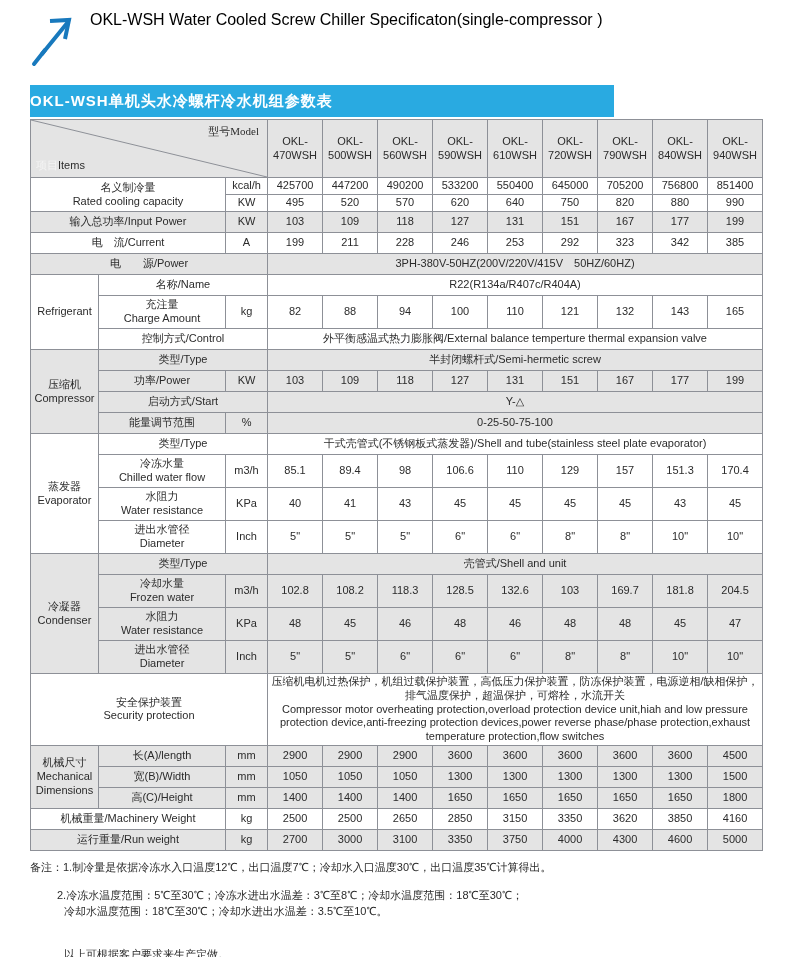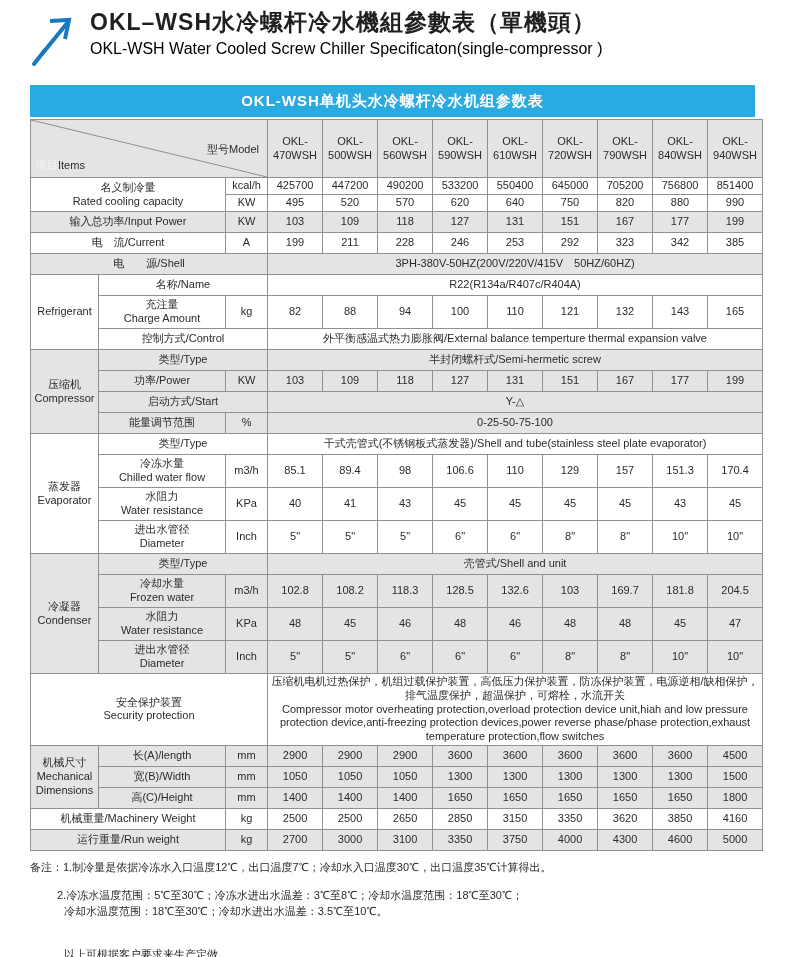--- a/index.html
+++ b/index.html
@@ -20,23 +20,23 @@
 
   
   .doc-header{display:flex;align-items:flex-start;margin:8px 0 0 28px;}
   .logo{width:52px;height:58px;flex:0 0 auto;margin-top:4px;}
   .titles{margin-left:10px;}
   .title-zh{font-size:23px;font-weight:bold;letter-spacing:1px;color:#1f1f1f;line-height:1.25;margin:0;}
   .title-en{font-size:16px;font-weight:400;color:#000000;line-height:1.3;margin:2px 0 0 0;}
 
   
   .banner{
-    margin:15px 0 0 30px;width:725px;height:32px;
+    margin:15px 0 0 30px;width:584px;height:32px;
     background:var(--banner-blue);color:#ffffff;
-    font-size:15px;font-weight:bold;text-align:center;line-height:32px;
+    font-size:15px;font-weight:bold;text-align:left;line-height:32px;
     letter-spacing:1px;
   }
 
   
   table.spec{
     border-collapse:collapse;table-layout:fixed;
     width:732px;margin:2px 0 0 30px;
   }
   table.spec td{
     border:1px solid var(--grid);
@@ -49,41 +49,40 @@
     padding:3px 6px;white-space:pre-line;
   }
   tr.h-head{height:36px;} tr.h-m{height:17px;} tr.h-s{height:21px;}
   tr.h-d{height:33px;} tr.h-sec{height:70px;}
 
   
   td.corner{position:relative;padding:0;}
   td.corner svg{position:absolute;inset:0;width:100%;height:100%;}
   .corner-items{position:absolute;left:5px;bottom:4px;font-size:11px;}
   .corner-items .ghost{color:#f4f4f4;}
-  .corner-model{position:absolute;right:8px;top:23px;font-size:11px;}
+  .corner-model{position:absolute;right:8px;top:5px;font-size:11px;font-family:Liberation Serif, serif;}
 
   
   .notes{margin:9px 0 0 30px;font-size:11px;line-height:15.5px;color:#2a2a2a;}
   .note-line{white-space:pre-line;}
 </style>
 </head>
 <body>
 
 <div class="page">
 
   <div class="doc-header">
     <div class="logo">
       <svg viewBox="0 0 52 58" xmlns="http://www.w3.org/2000/svg">
         <path d="M6 52 L17 38" stroke="#1879bd" stroke-width="4" fill="none" stroke-linecap="round"></path>
         <path d="M14 42 L40 10" stroke="#1879bd" stroke-width="4" fill="none" stroke-linecap="round"></path>
         <path d="M22 9 L41 8 L37 27" stroke="#1879bd" stroke-width="4" fill="none" stroke-linejoin="miter"></path>
       </svg>
     </div>
     <div class="titles">
-      <div class="title-zh">OKL–WSH水冷螺杆冷水機組參數表（單機頭）</div>
       <div class="title-en">OKL-WSH Water Cooled Screw Chiller Specificaton(single-compressor )</div>
     </div>
   </div>
 
   <div class="banner">OKL-WSH单机头水冷螺杆冷水机组参数表</div>
 
   <table class="spec">
     <colgroup>
       <col style="width:68px">
         <col style="width:127px">
@@ -174,21 +173,21 @@
           <td>211</td>
           <td>228</td>
           <td>246</td>
           <td>253</td>
           <td>292</td>
           <td>323</td>
           <td>342</td>
           <td>385</td>
         </tr>
         <tr class="shade h-s">
-          <td colspan="3">电　　源/Shell</td>
+          <td colspan="3">电　　源/Power</td>
           <td colspan="9">3PH-380V-50HZ(200V/220V/415V　50HZ/60HZ)</td>
         </tr>
         <tr class="h-s">
           <td rowspan="3">Refrigerant</td>
           <td colspan="2">名称/Name</td>
           <td colspan="9">R22(R134a/R407c/R404A)</td>
         </tr>
         <tr class="h-d">
           <td>充注量
 Charge Amount</td>

